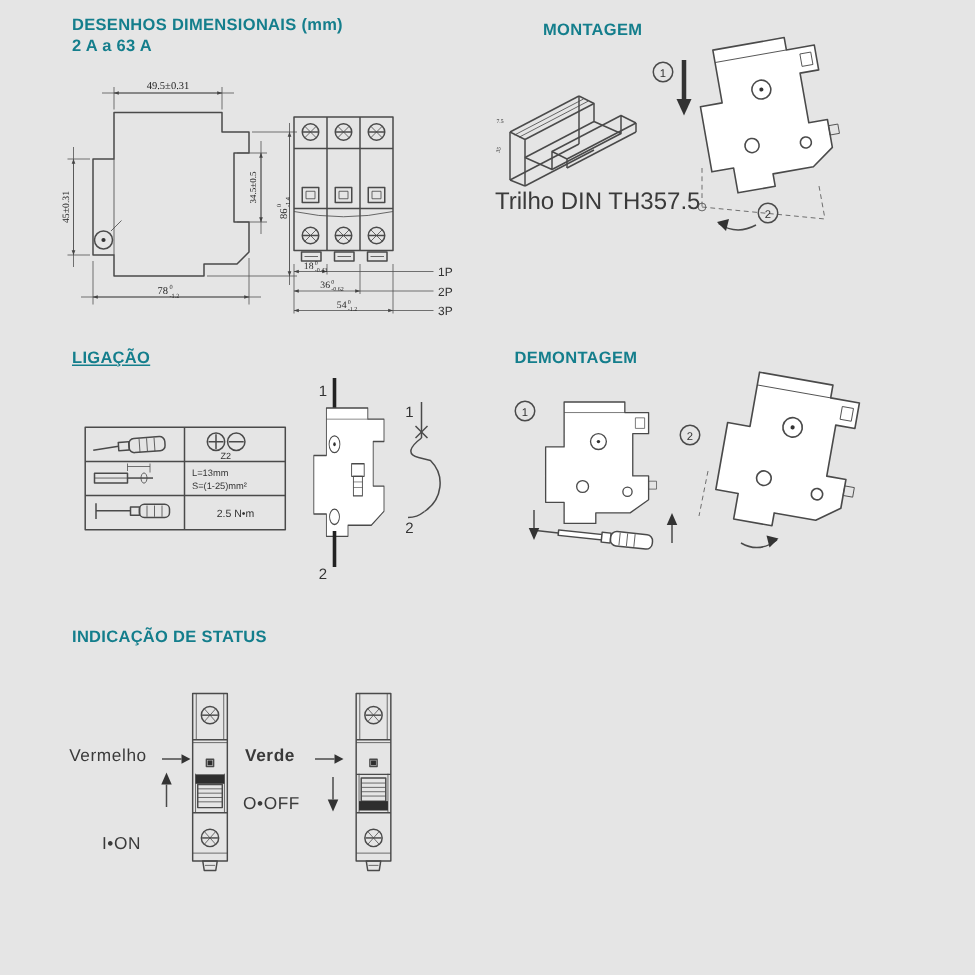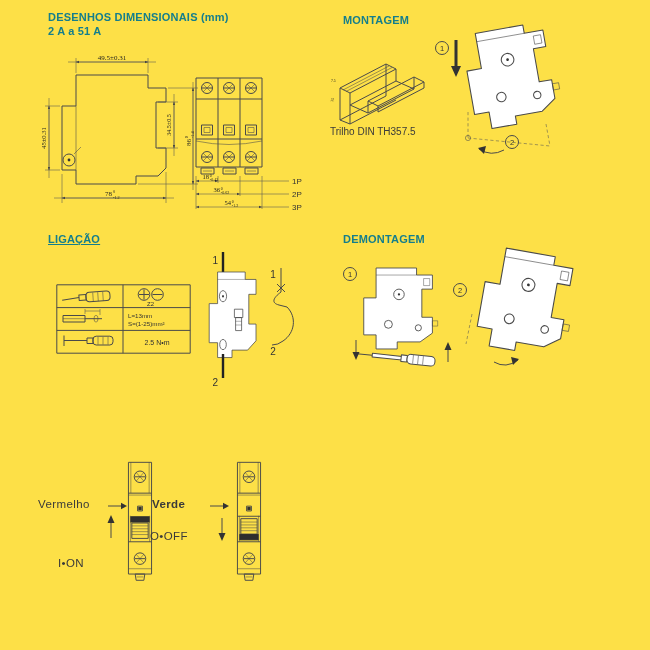--- a/index.html
+++ b/index.html
@@ -1,23 +1,23 @@
 <!DOCTYPE html>
 <html style="--accent: #147e8c; --line: #4a4a4a; --ink: #3a3a3a;"><head>
 <meta charset="utf-8">
 <style>
   :root{ --accent:#147e8c; --line:#4a4a4a; --ink:#3a3a3a; }
   html,body{margin:0;padding:0;background:#fff;}
-  .page{position:relative;width:650px;height:650px;background:#fde047;
+  .page{position:relative;width:650px;height:650px;background:#e5e5e5;
         font-family:"Liberation Sans",sans-serif;overflow:hidden;}
   .hd{position:absolute;font-weight:bold;font-size:11px;line-height:14px;
       color:var(--accent);letter-spacing:.2px;white-space:nowrap;}
-  .lbl{position:absolute;font-size:10px;color:var(--ink);white-space:nowrap;}
+  .lbl{position:absolute;font-size:16px;color:var(--ink);white-space:nowrap;}
   .slabel{position:absolute;font-size:11.5px;color:var(--ink);letter-spacing:.4px;white-space:nowrap;}
-  .ra{text-align:left;}
+  .ra{text-align:center;}
   svg{position:absolute;overflow:visible;}
   .ln{fill:none;stroke:var(--line);stroke-width:1;stroke-linejoin:round;}
   .lnw{fill:#fff;stroke:var(--line);stroke-width:1;stroke-linejoin:round;}
   .thin{stroke-width:.55;}
   .dimln{fill:none;stroke:#555;stroke-width:.55;}
   .dash{stroke-dasharray:3.2,2.4;}
   .solid{fill:#333;stroke:none;}
   .dark{fill:#2e2e2e;stroke:#2e2e2e;}
   .dim{font-family:"Liberation Serif",serif;fill:#1f1f1f;}
   .stx{font-family:"Liberation Sans",sans-serif;fill:#333;}
@@ -30,21 +30,21 @@
 
   <svg width="0" height="0">
     <defs>
       <marker id="arr" viewBox="0 0 10 10" refX="9" refY="5" markerWidth="6.5" markerHeight="6.5" orient="auto-start-reverse">
         <path d="M0,1.6 L9.4,5 L0,8.4 z" fill="#444"></path>
       </marker>
     </defs>
   </svg>
 
   <div class="hd" style="left:48px;top:10px;">DESENHOS DIMENSIONAIS (mm)</div>
-  <div class="hd" style="left:48px;top:24px;">2 A a 51 A</div>
+  <div class="hd" style="left:48px;top:24px;">2 A a 63 A</div>
 
   <svg style="left:36px;top:50px;" width="180" height="160" viewBox="0 0 180 160">
     <path class="ln" d="M40,25 H112 V38 H130 V52 H120 V98 H130 V118 L122,126 H100 V134 H40 V120 H26 V56 H40 Z"></path>
     <line class="ln thin" x1="40" y1="56" x2="40" y2="120"></line>
     <g>
       <circle class="ln" cx="33" cy="110" r="6"></circle>
       <circle class="solid" cx="33" cy="110" r="1.4"></circle>
       <line class="ln thin" x1="38" y1="104" x2="45" y2="97"></line>
     </g>
 
@@ -178,21 +178,21 @@
       <text class="dim" x="28.8" y="134" font-size="4">-0.62</text>
       <text class="dim" x="39" y="145" font-size="6.5" text-anchor="end">54</text>
       <text class="dim" x="39.8" y="142.5" font-size="4">0</text>
       <text class="dim" x="39.8" y="147" font-size="4">-1.2</text>
       <text class="stx" x="100" y="124" font-size="8">1P</text>
       <text class="stx" x="100" y="137" font-size="8">2P</text>
       <text class="stx" x="100" y="150" font-size="8">3P</text>
     </g>
   </svg>
 
-  <div class="hd" style="left:343px;top:13px;">MONTAGEM</div>
+  <div class="hd" style="left:362px;top:13px;">MONTAGEM</div>
 
   <svg style="left:328px;top:36px;" width="100" height="92" viewBox="0 0 100 92">
     <g class="ln">
       <polyline points="12,52 22,57 22,69 40,77 40,65 50,70" fill="none"></polyline>
       <polyline points="58,28 68,33 68,45 86,53 86,41 96,46" fill="none"></polyline>
       <line x1="12" y1="52" x2="58" y2="28"></line>
       <line x1="22" y1="57" x2="68" y2="33"></line>
       <line x1="22" y1="69" x2="68" y2="45"></line>
       <line x1="40" y1="77" x2="86" y2="53"></line>
       <line x1="40" y1="65" x2="86" y2="41"></line>
@@ -373,20 +373,21 @@
       <rect class="ln thin" x="80" y="60" width="6" height="6"></rect>
       <line class="ln thin" x1="16" y1="8" x2="62" y2="8"></line>
     </g>
     <line class="dimln dash" x1="22" y1="62" x2="16" y2="92"></line>
     <g>
       <path class="ln" d="M44,110 Q56,117 68,108" fill="none" stroke-width="1.4"></path>
       <polygon class="solid" points="69,107 61,105 63,113"></polygon>
     </g>
   </svg>
 
+  <div class="hd" style="left:48px;top:418px;">INDICAÇÃO DE STATUS</div>
 
   <div class="slabel ra" style="left:38px;top:498px;width:68px;">Vermelho</div>
   <svg style="left:108px;top:501px;" width="20" height="10" viewBox="0 0 20 10">
     <line class="ln" x1="0" y1="5" x2="13" y2="5" stroke-width="1.3"></line>
     <polygon class="solid" points="13,1.8 13,8.2 19,5"></polygon>
   </svg>
   <div class="slabel ra" style="left:58px;top:521px;width:46px;margin-top:36px;">I•ON</div>
   <svg style="left:105px;top:514px;" width="12" height="26" viewBox="0 0 12 26">
     <polygon class="solid" points="6,1 2.5,9 9.5,9"></polygon>
     <line class="ln" x1="6" y1="9" x2="6" y2="24" stroke-width="1.5"></line>

